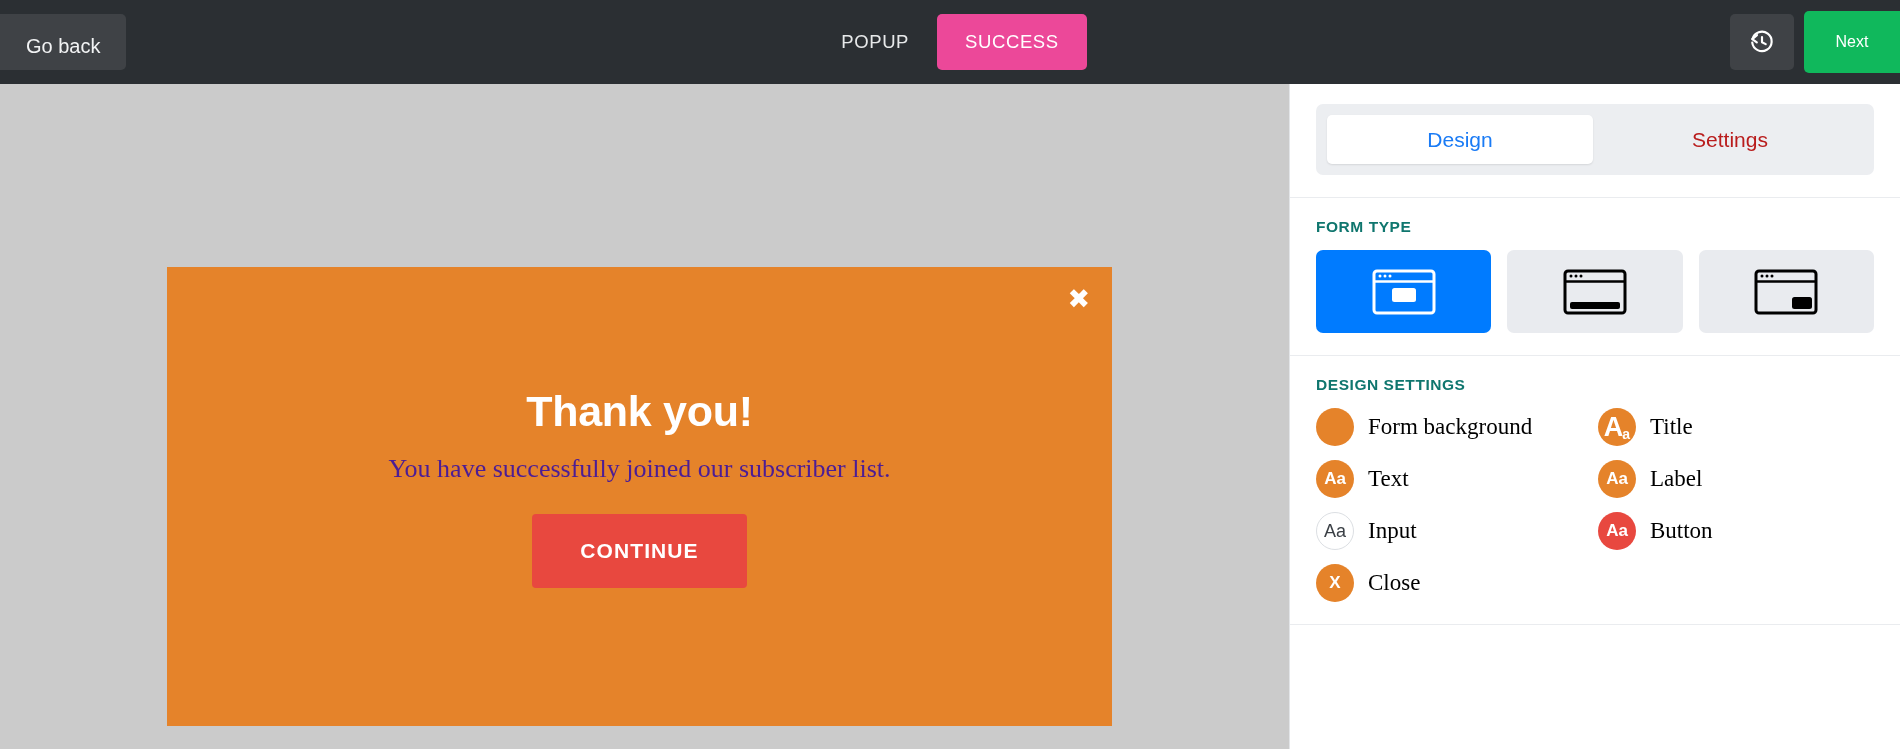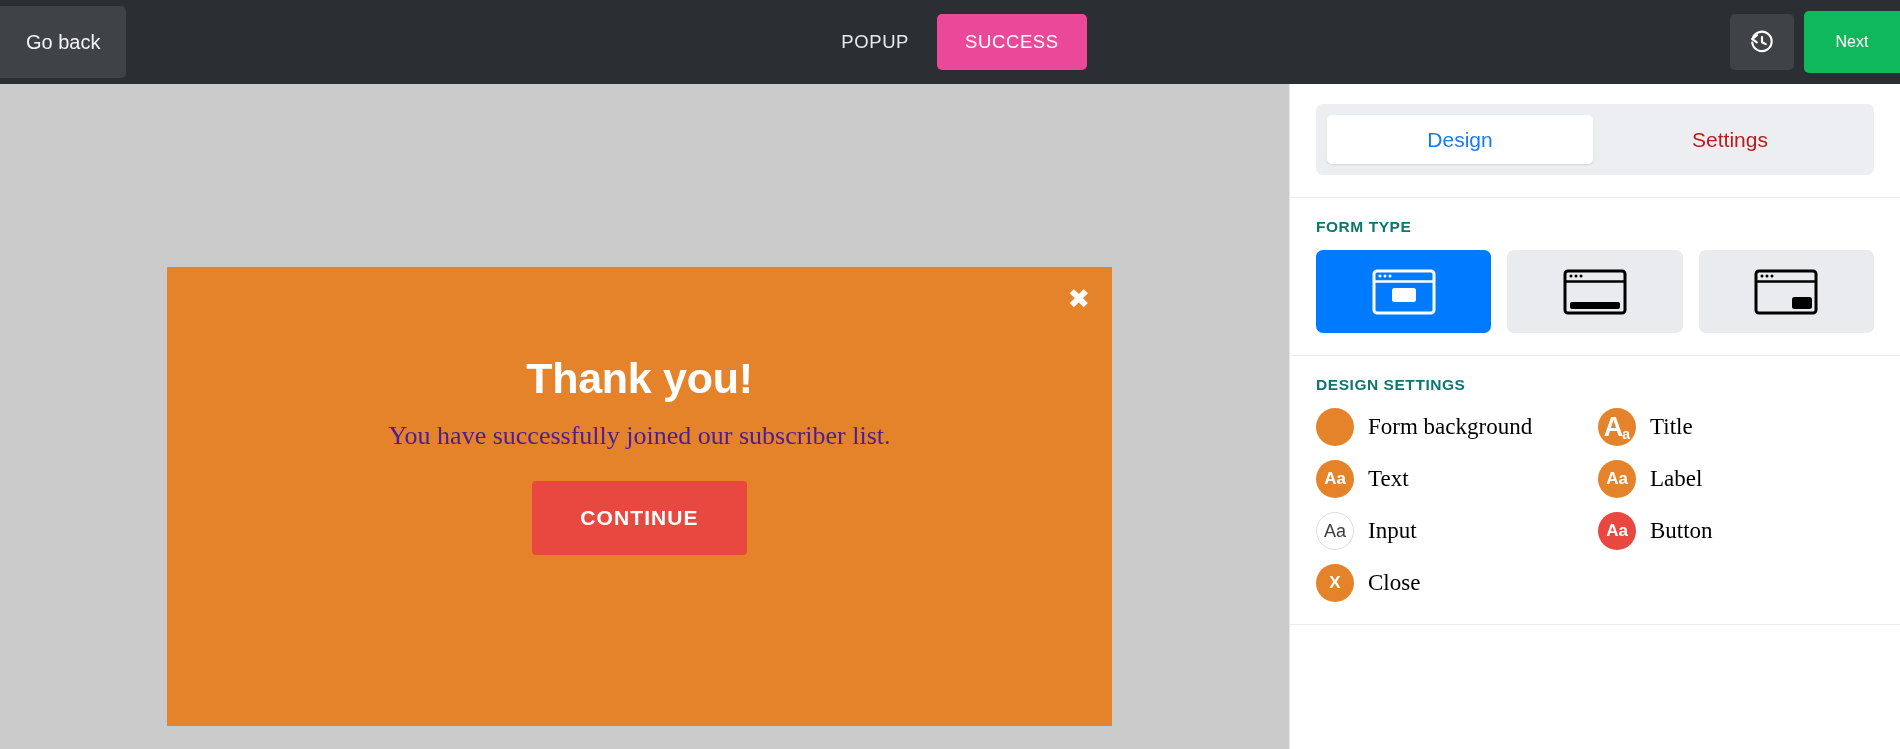--- a/index.html
+++ b/index.html
@@ -25,21 +25,21 @@
     position: relative;
     height: 84px;
     min-height: 84px;
     background: #2b2f33;
     display: flex;
     align-items: center;
   }
 
   .btn-goback {
     margin-left: 0;
-    height: 72px;
+    height: 56px;
     padding: 4px 26px;
     background: #3f4246;
     color: #f2f3f4;
     border: none;
     border-radius: 0 5px 5px 0;
     font-size: 20px;
     font-family: "Liberation Sans", sans-serif;
     cursor: pointer;
     line-height: 56px;
   }
@@ -150,21 +150,21 @@
     right: 22px;
     color: #ffffff;
     font-size: 27px;
     font-weight: bold;
     line-height: 1;
     cursor: pointer;
     font-family: "DejaVu Sans", sans-serif;
   }
 
   .popup-title {
-    margin-top: 87px;
+    margin-top: 120px;
     font-family: "Liberation Sans Narrow", "Liberation Sans", sans-serif;
     font-size: 43px;
     font-weight: bold;
     color: #ffffff;
     letter-spacing: -0.3px;
     text-align: center;
   }
 
   .popup-text {
     margin-top: 18px;

